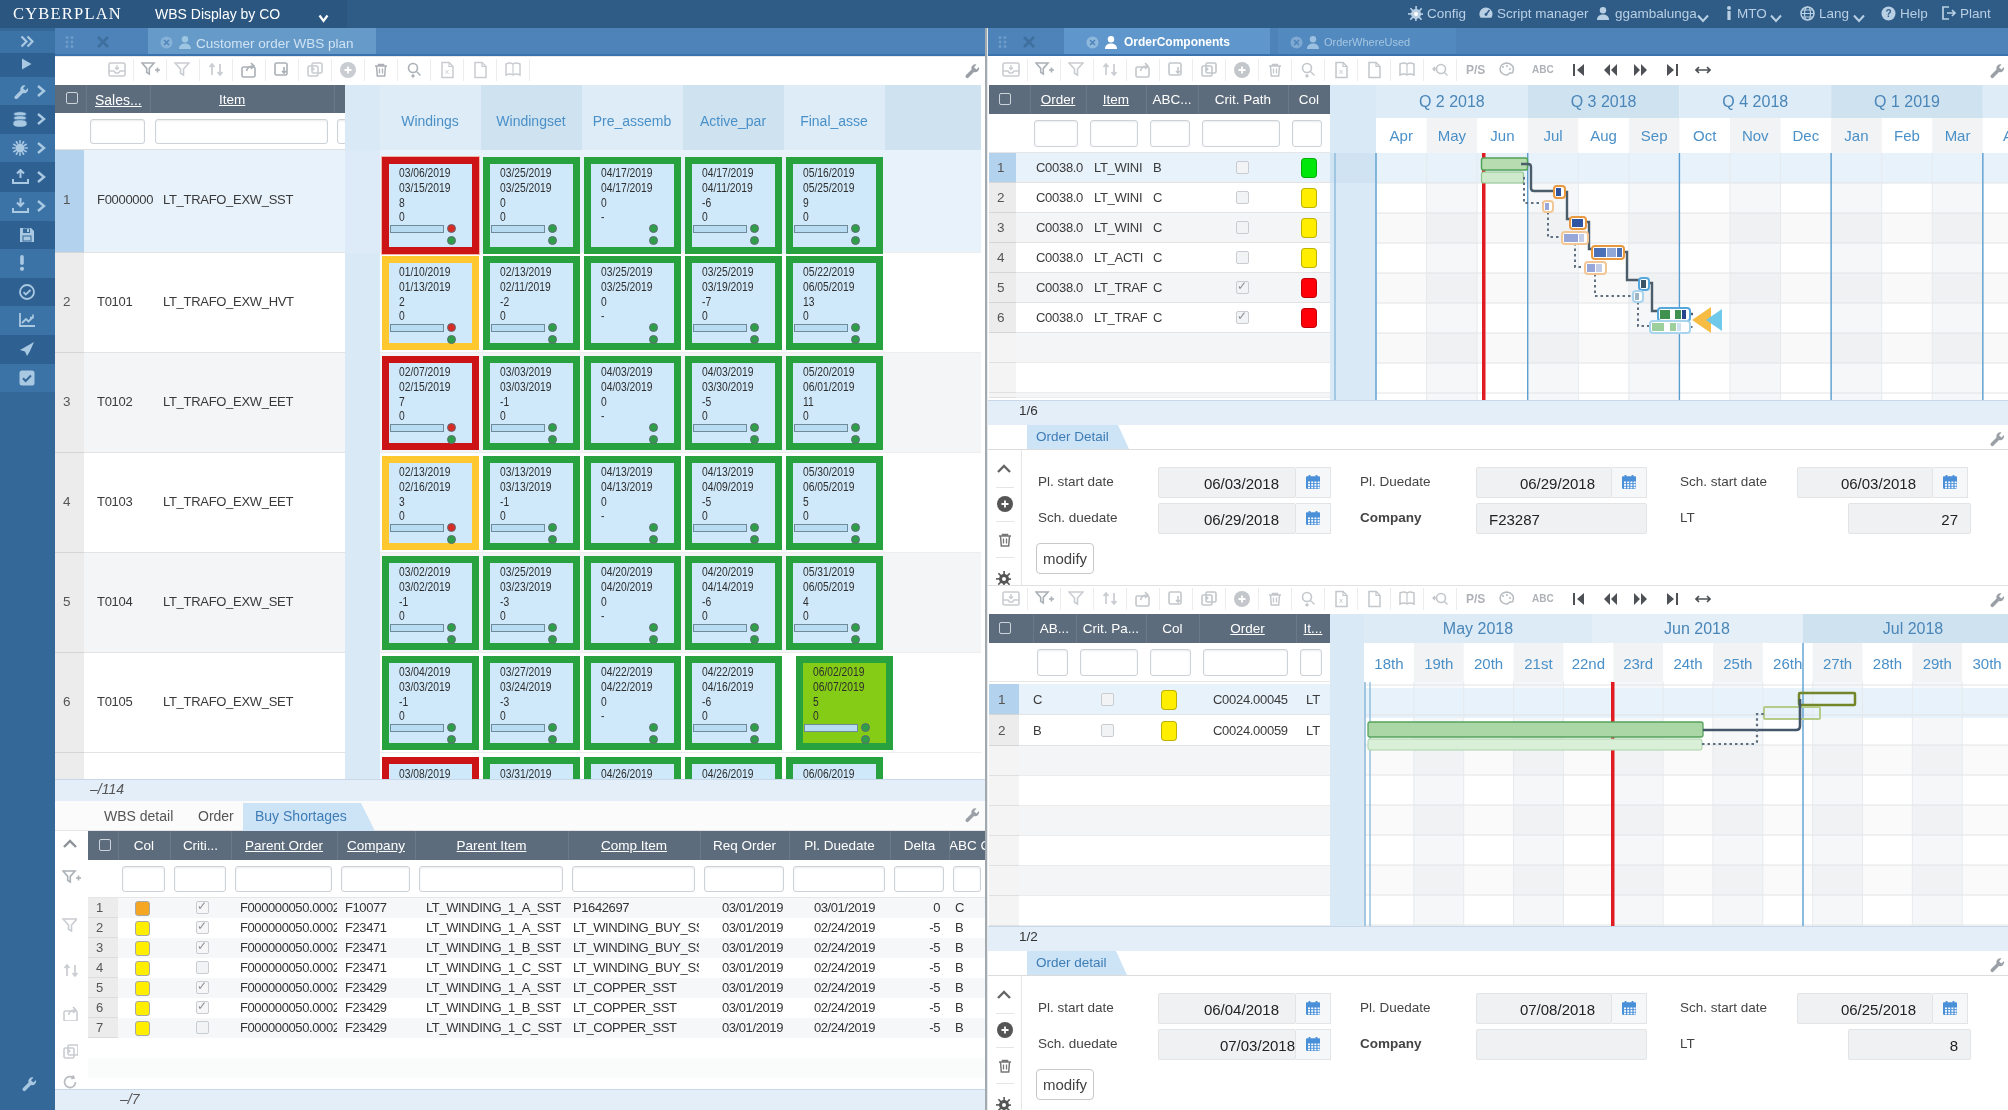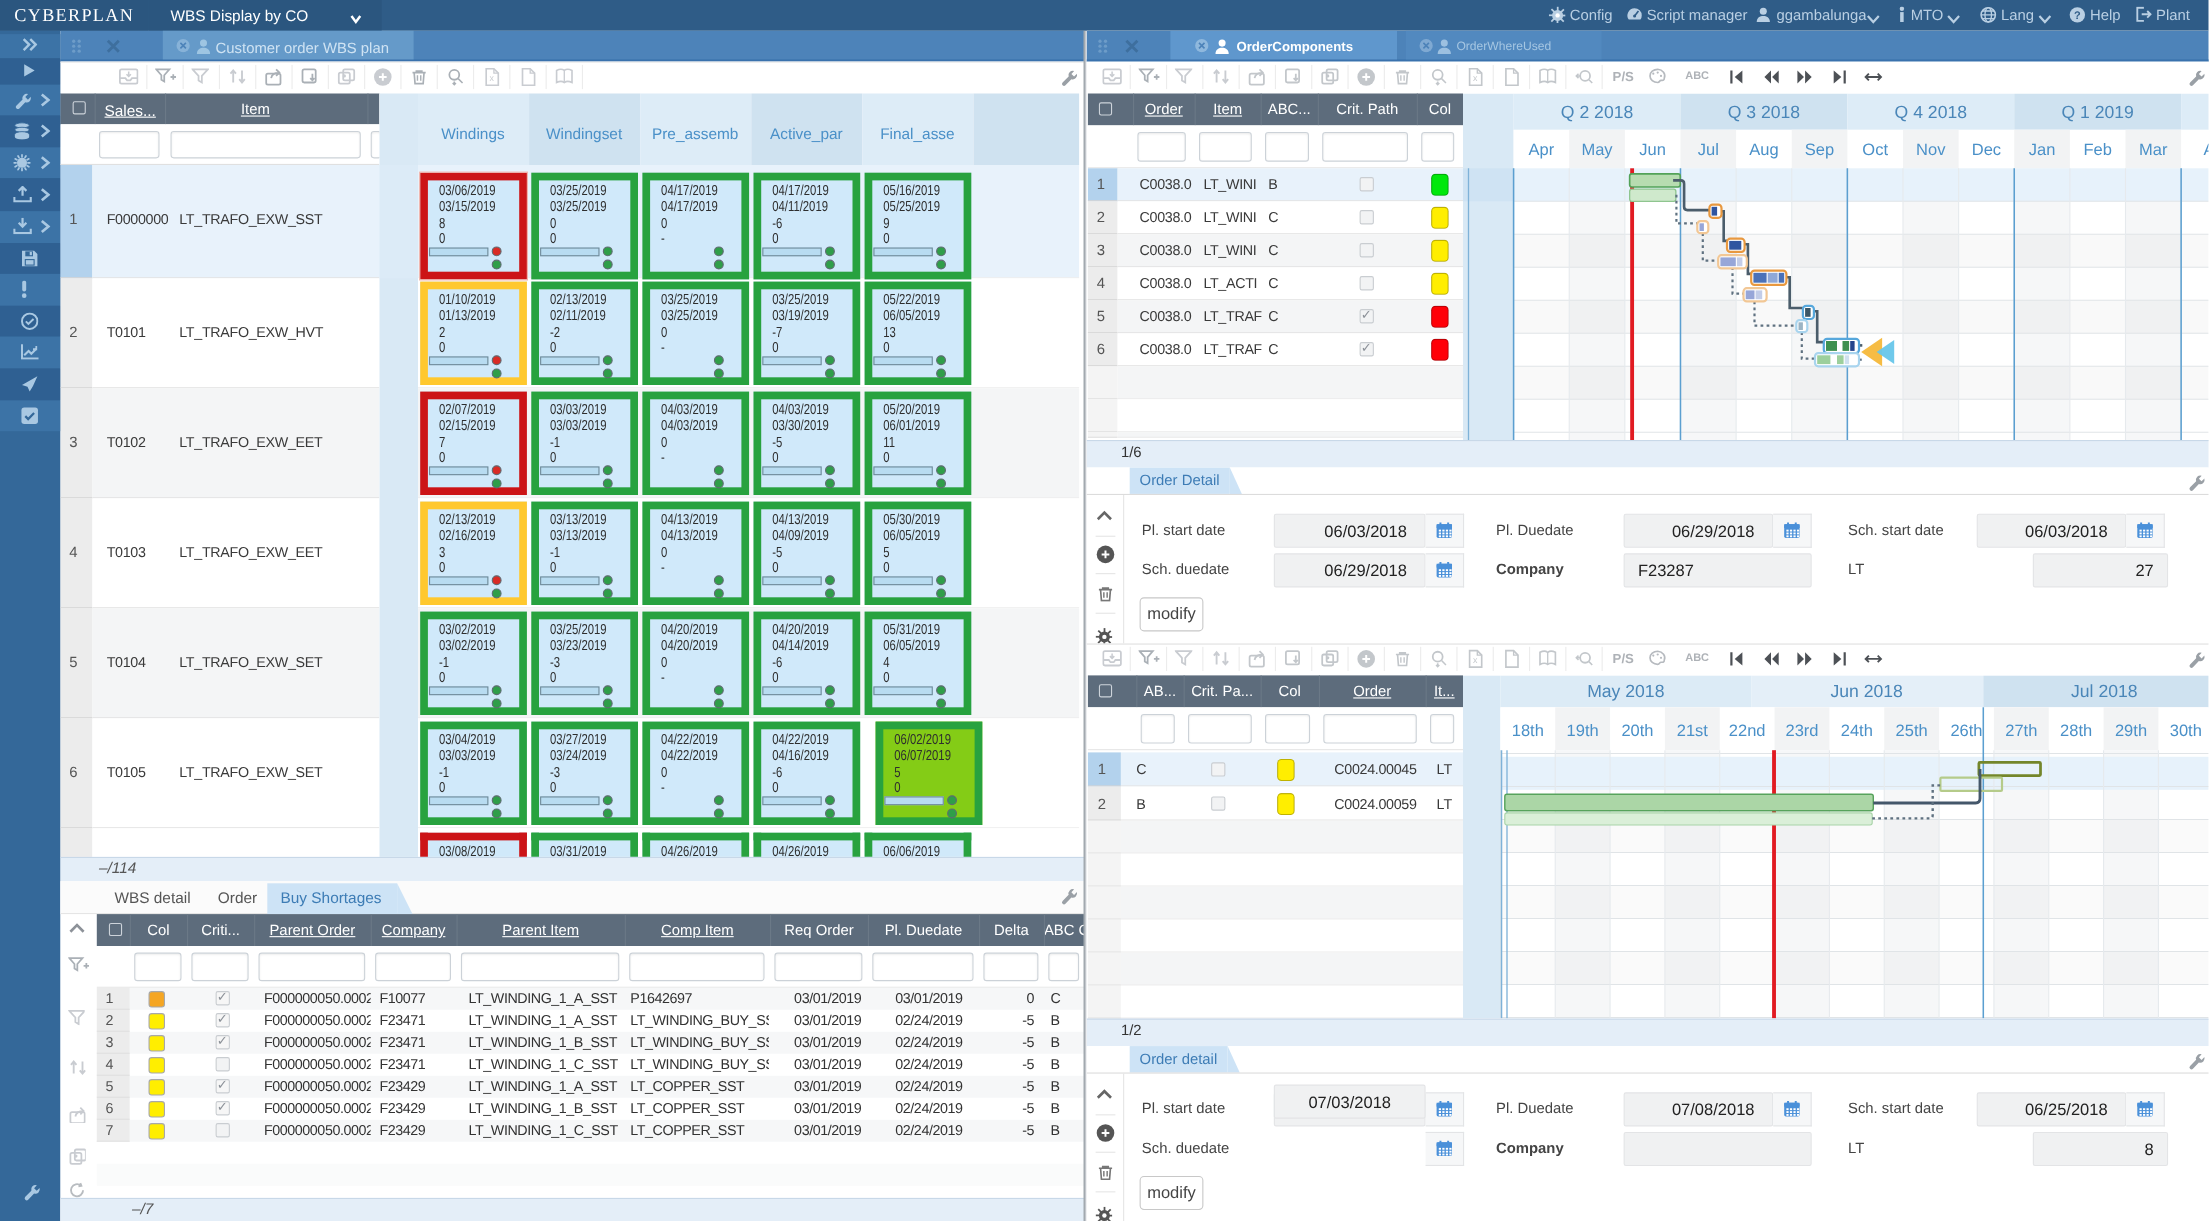--- a/index.html
+++ b/index.html
@@ -1448,21 +1448,21 @@
           <rect x="6.2" y="12.7" width="2" height="1.7"></rect>
           <rect x="9.4" y="7.5" width="2" height="1.7"></rect>
           <rect x="9.4" y="10.1" width="2" height="1.7"></rect>
           <rect x="9.4" y="12.7" width="2" height="1.7"></rect>
           <rect x="12.600000000000001" y="7.5" width="2" height="1.7"></rect>
           <rect x="12.600000000000001" y="10.1" width="2" height="1.7"></rect>
           <rect x="12.600000000000001" y="12.7" width="2" height="1.7"></rect>
         </g>
       </svg></div>
     <div class="a lbl" style="left:1038px;top:1036px">Sch. duedate</div>
-    <div class="a fld" style="left:1158px;top:986px;width:138px;height:31px;line-height:31px;text-align:center;">07/03/2018</div>
+    <div class="a fld" style="left:1158px;top:1029px;width:138px;height:31px;line-height:31px;text-align:right;">07/03/2018</div>
     <div class="a" style="left:1296px;top:1029px;width:35px;height:31px;background:#f6f7f8;border:1px solid #e3e4e6;border-left:none"></div>
     <div class="a" style="left:1305px;top:1036px"><svg width="16" height="16" viewBox="0 0 16 16" style="">
         <rect x="1" y="2.5" width="14" height="12.5" rx="1.5" fill="#4a90d9"></rect>
         <rect x="1" y="2.5" width="14" height="3.5" fill="#4a90d9"></rect>
         <path d="M4.5 1 v3 M11.5 1 v3" stroke="#4a90d9" stroke-width="1.8"></path>
         <g fill="#fff">
           <rect x="3.0" y="7.5" width="2" height="1.7"></rect>
           <rect x="3.0" y="10.1" width="2" height="1.7"></rect>
           <rect x="3.0" y="12.7" width="2" height="1.7"></rect>
           <rect x="6.2" y="7.5" width="2" height="1.7"></rect>

